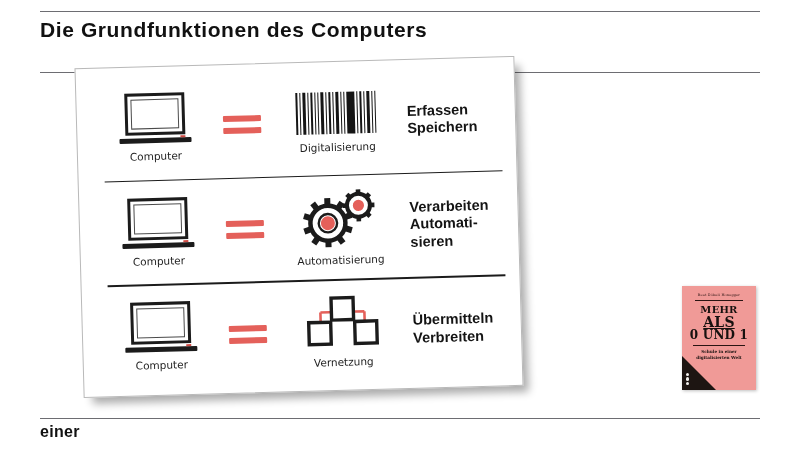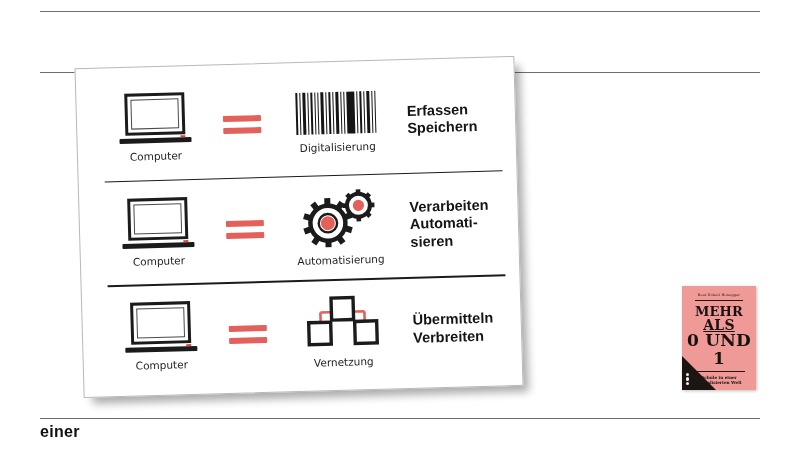--- a/index.html
+++ b/index.html
@@ -215,23 +215,23 @@
     height: 0.8px;
     background: #2a1412;
   }
   #book-cover .bk-title {
     text-align: center;
     font-family: "DejaVu Serif", serif;
     font-weight: bold;
     color: #17110f;
     line-height: 1.02;
   }
-  #book-cover .bk-l1 { font-size: 13px; letter-spacing: 0.2px; }
+  #book-cover .bk-l1 { font-size: 10px; letter-spacing: 0.2px; }
   #book-cover .bk-l2 { font-size: 14px; letter-spacing: 0.2px; text-decoration: underline; }
-  #book-cover .bk-l3 { font-size: 17px; letter-spacing: 0.2px; }
+  #book-cover .bk-l3 { font-size: 12px; letter-spacing: 0.2px; }
   #book-cover .bk-hair2 {
     margin: 4px 11px 3px;
     height: 0.8px;
     background: #2a1412;
   }
   #book-cover .bk-sub {
     text-align: center;
     font-size: 4.2px;
     font-weight: bold;
     line-height: 1.35;
@@ -264,20 +264,21 @@
     background: #f3f1ee;
   }
 </style>
 </head>
 <body>
 
 <div id="slide">
 
   <div class="rule top"></div>
 
+  <div id="page-title">Die Grundfunktionen des Computers</div>
 
   <div class="rule under"></div>
 
   <div id="diagram-card">
     <div class="card-inner">
 
       <div class="row">
         <div class="cell cell-computer">
           <div class="laptop">
             <div class="screen"></div>

